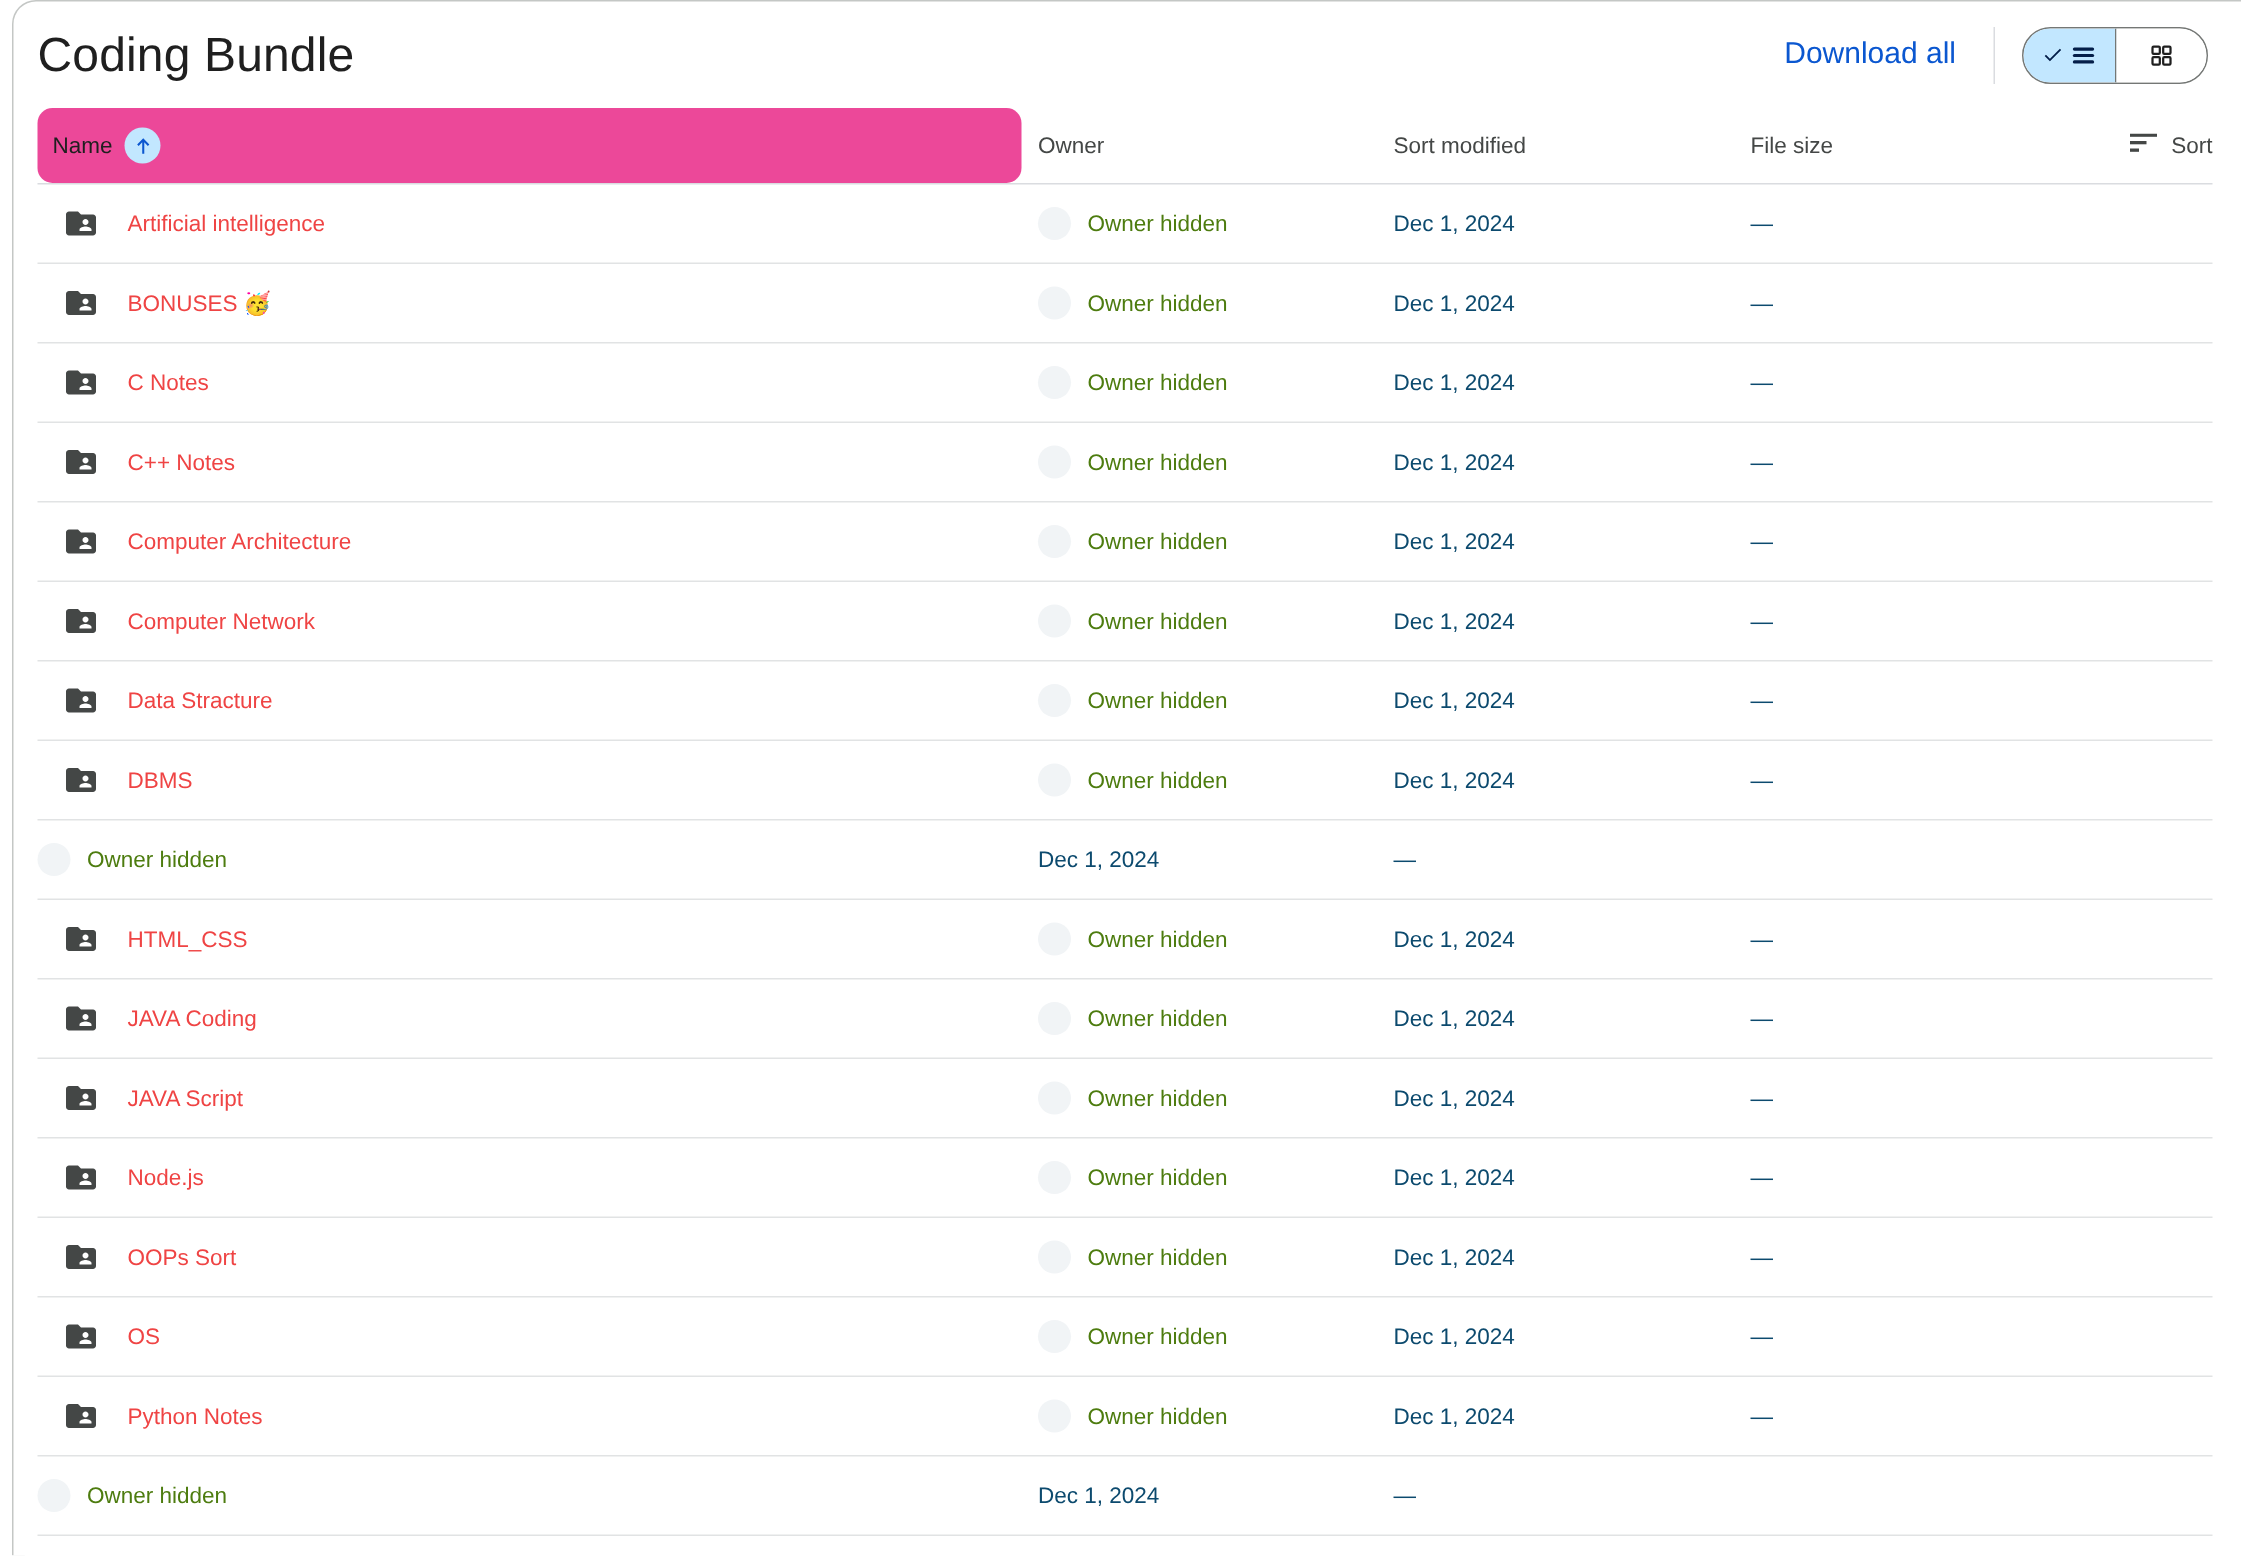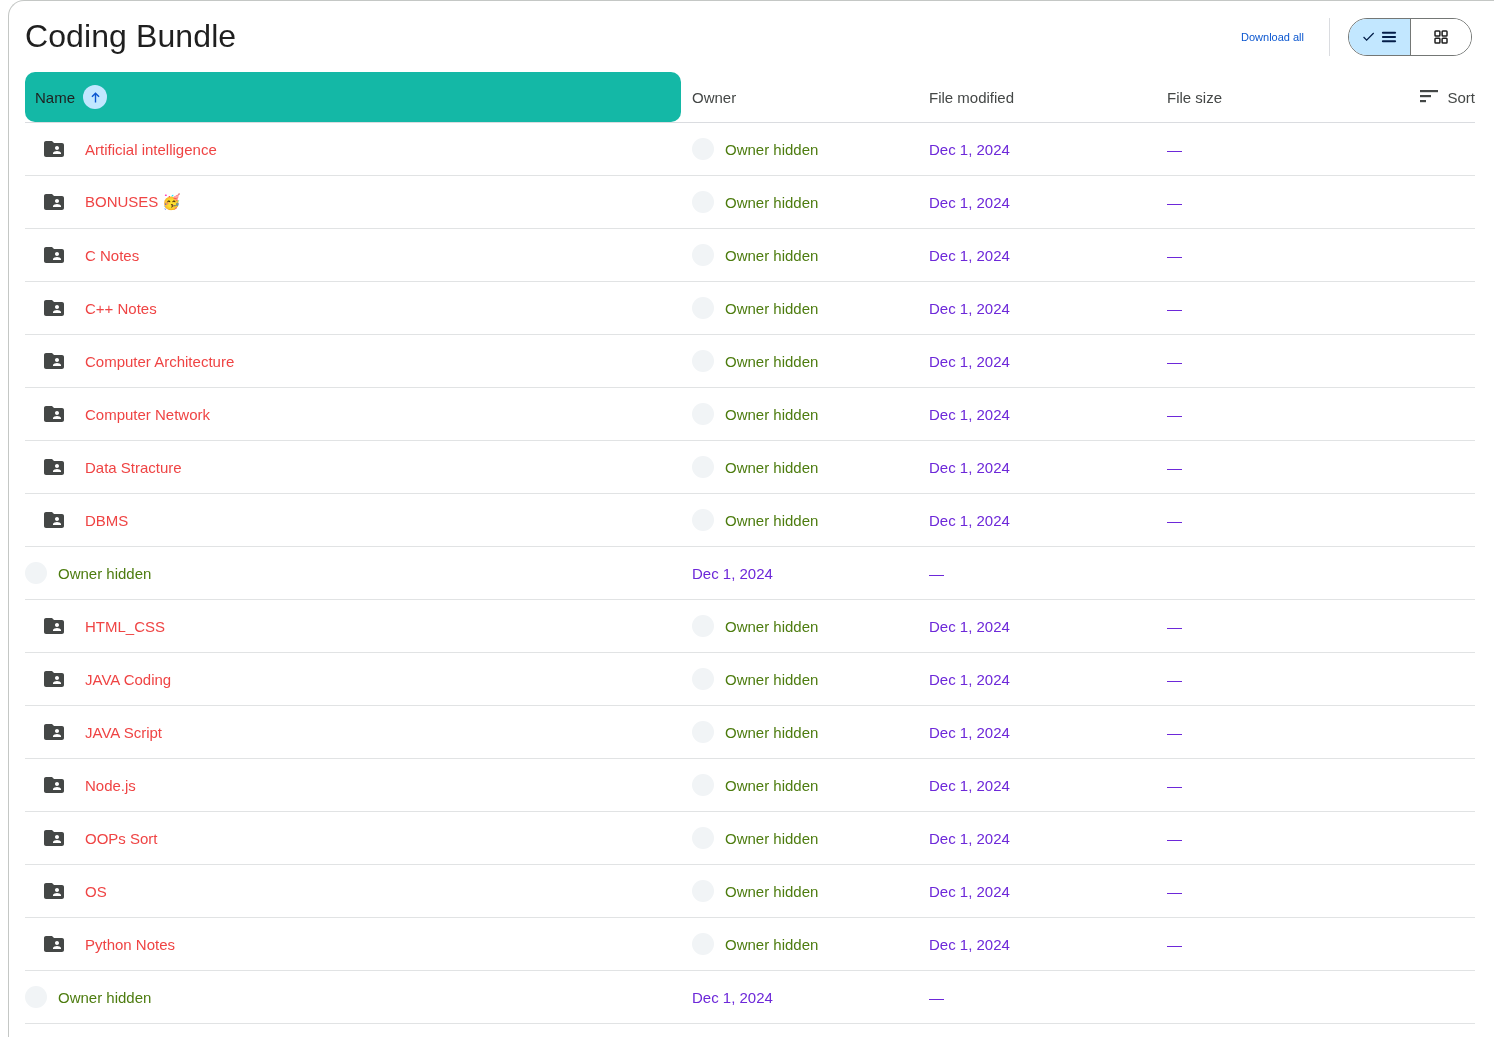--- a/index.html
+++ b/index.html
@@ -28,21 +28,21 @@
   }
   .page-title {
     font-size: 32px;
     font-weight: 400;
     color: #1f1f1f;
     letter-spacing: 0.1px;
   }
   .topbar-right { display: flex; align-items: center; }
   .download-all {
     color: var(--accent, #0b57d0);
-    font-size: 11px;
+    font-size: 20px;
     font-weight: 500;
     text-decoration: none;
     cursor: pointer;
   }
   .toolbar-divider {
     width: 1px; height: 38px;
     background: #dadce0;
     margin: 0 18px 0 25px;
   }
   .view-toggle {
@@ -77,21 +77,21 @@
     align-items: center;
     height: 51px;
     border-bottom: 1px solid #dadce0;
     font-size: 15px;
     font-weight: 500;
     color: #444746;
   }
   .name-header-bg {
     height: 50px;
     margin-right: 11px;
-    background: #14b8a6;
+    background: #ec4899;
     border-radius: 10px;
     display: flex;
     align-items: center;
     padding-left: 10px;
     cursor: pointer;
   }
   .name-header-label { color: #1f1f1f; font-weight: 500; }
   .sort-arrow-circle {
     width: 24px; height: 24px;
     margin-left: 8px;
@@ -128,21 +128,21 @@
     align-items: center;
     gap: 11px;
     color: #4d7c0f;
   }
   .avatar {
     width: 22px; height: 22px;
     border-radius: 50%;
     background: #f1f4f6;
     flex: 0 0 22px;
   }
-  .date-cell, .size-cell { color: #6d28d9; }
+  .date-cell, .size-cell { color: #0c4a6e; }
   .folder-icon { width: 24px; height: 24px; flex: 0 0 24px; }
 </style>
 </head>
 <body>
 
 <div class="panel">
 
   <div class="topbar">
     <div class="page-title">Coding Bundle</div>
     <div class="topbar-right">
@@ -183,21 +183,21 @@
         <div class="name-header-bg">
           <span class="name-header-label">Name</span>
           <span class="sort-arrow-circle">
             <svg width="15" height="15" viewBox="0 0 24 24">
                 <path fill="#0b57d0" d="M12 3.5l6.5 6.5-1.6 1.6-3.8-3.8V20h-2.2V7.8l-3.8 3.8L5.5 10z"></path>
               </svg>
           </span>
         </div>
       </div>
       <div>Owner</div>
-      <div>File modified</div>
+      <div>Sort modified</div>
       <div>File size</div>
       <div class="sort-header">
         <span>
           <svg width="18" height="13" viewBox="0 0 18 13">
             <rect x="0" y="0" width="18" height="2.2" fill="#444746"></rect>
             <rect x="0" y="5" width="11" height="2.2" fill="#444746"></rect>
             <rect x="0" y="10" width="6" height="2.2" fill="#444746"></rect>
           </svg>
         </span>
         <span>Sort</span>

